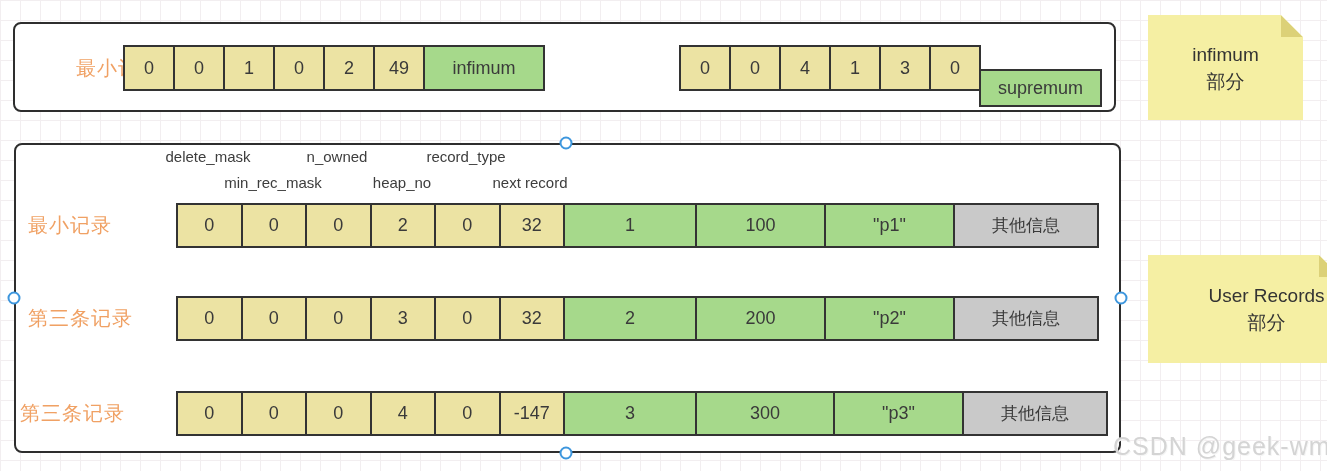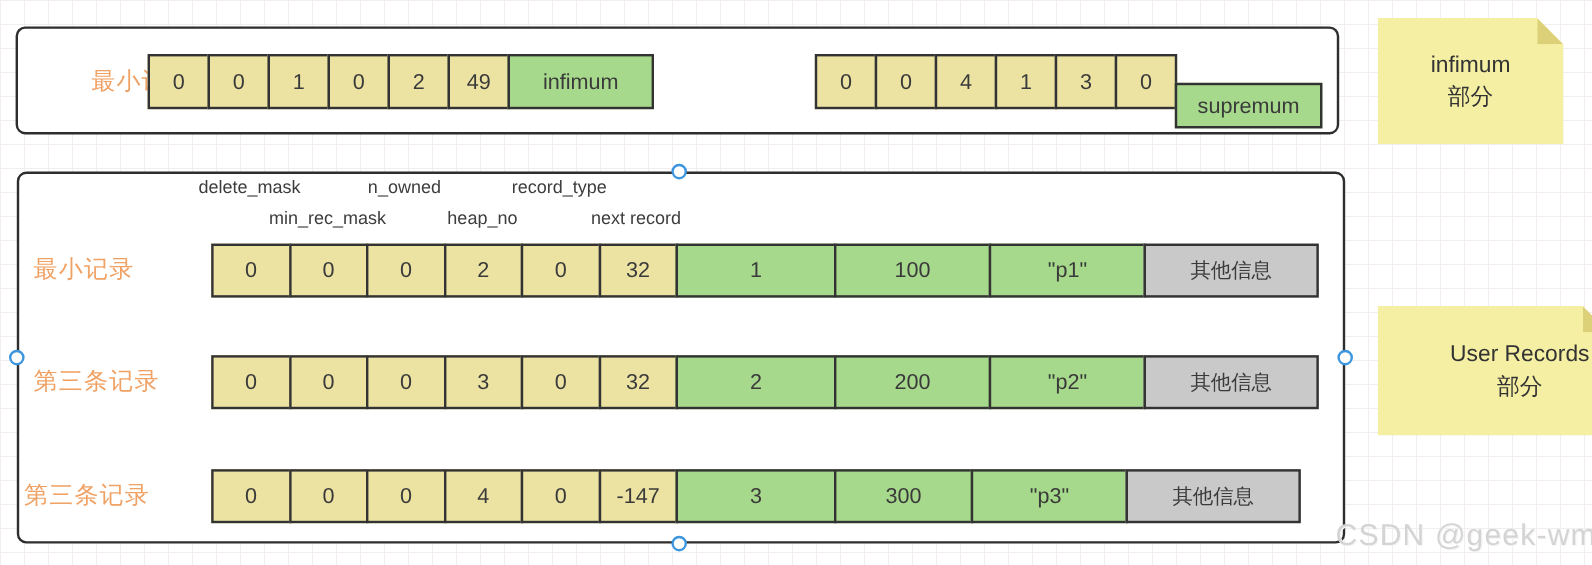--- a/index.html
+++ b/index.html
@@ -120,21 +120,21 @@
         </div>
         <span class="olabel" style="left: 4px; top: 246px; height: 45px; line-height: 45px; text-align: right;">第三条记录</span>
         <div class="cellrow" style="left: 160px; top: 246px;">
           <div class="cell" style="width: 66.5px; height: 45px;">0</div>
           <div class="cell" style="width: 66.5px; height: 45px;">0</div>
           <div class="cell" style="width: 66.5px; height: 45px;">0</div>
           <div class="cell" style="width: 66.5px; height: 45px;">4</div>
           <div class="cell" style="width: 66.5px; height: 45px;">0</div>
           <div class="cell" style="width: 66.5px; height: 45px;">-147</div>
           <div class="cell green" style="width: 134px; height: 45px;">3</div>
-          <div class="cell green" style="width: 116px; height: 45px;">300</div>
+          <div class="cell green" style="width: 140px; height: 45px;">300</div>
           <div class="cell green" style="width: 131px; height: 45px;">"p3"</div>
           <div class="cell gray" style="width: 146px; height: 45px;">其他信息</div>
         </div>
       </div>
   </div>
 
   <div class="handle" style="left:566px;top:143px;"></div>
   <div class="handle" style="left:14px;top:298px;"></div>
   <div class="handle" style="left:1121px;top:298px;"></div>
   <div class="handle" style="left:566px;top:453px;"></div>

